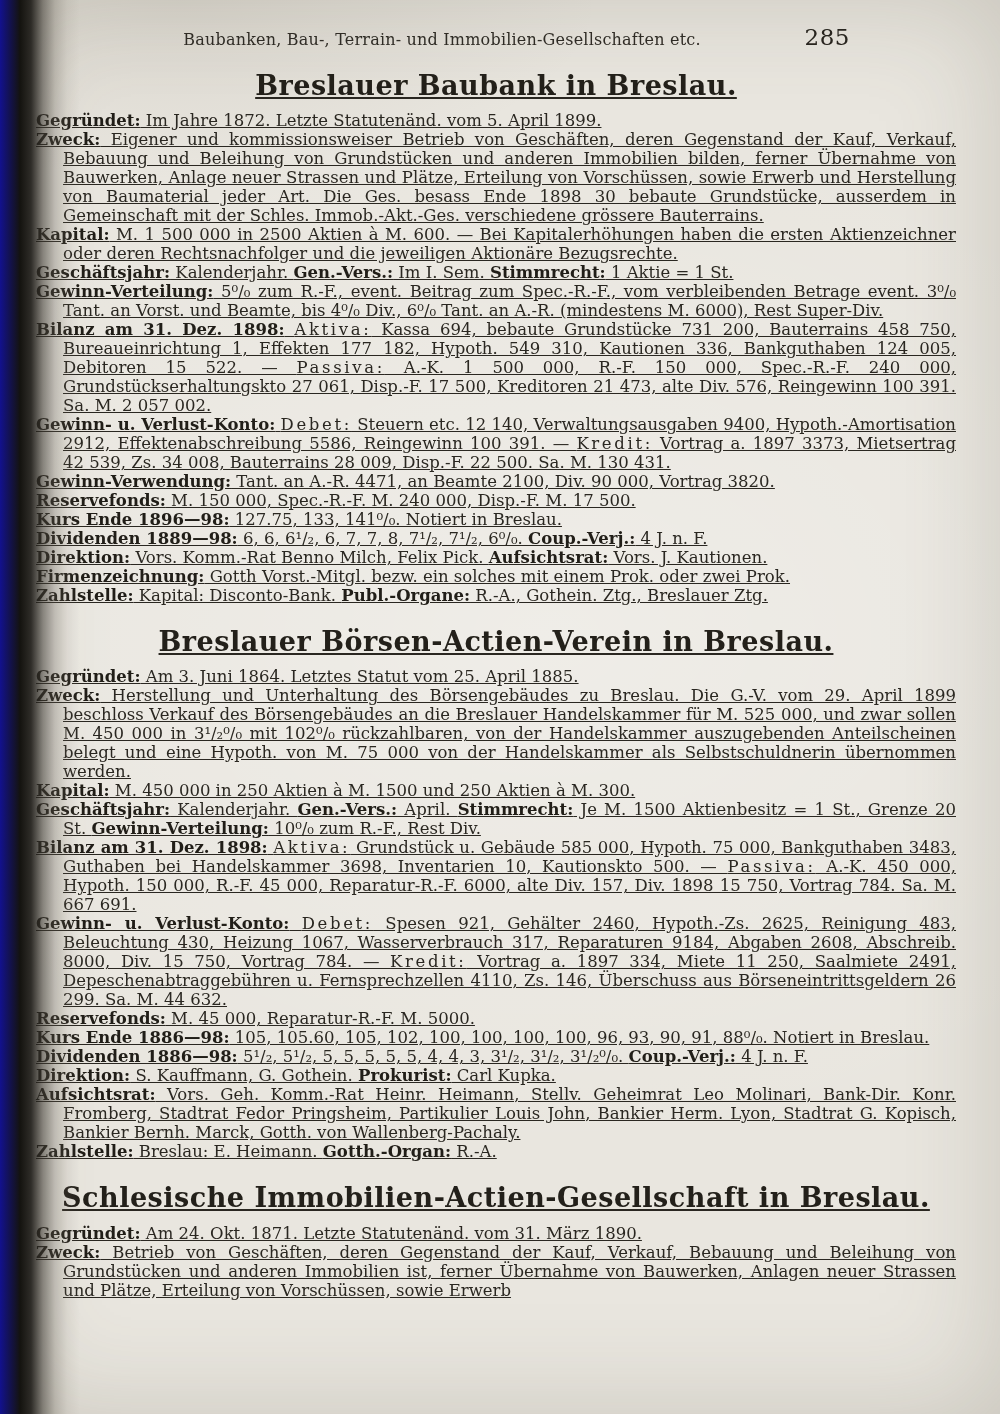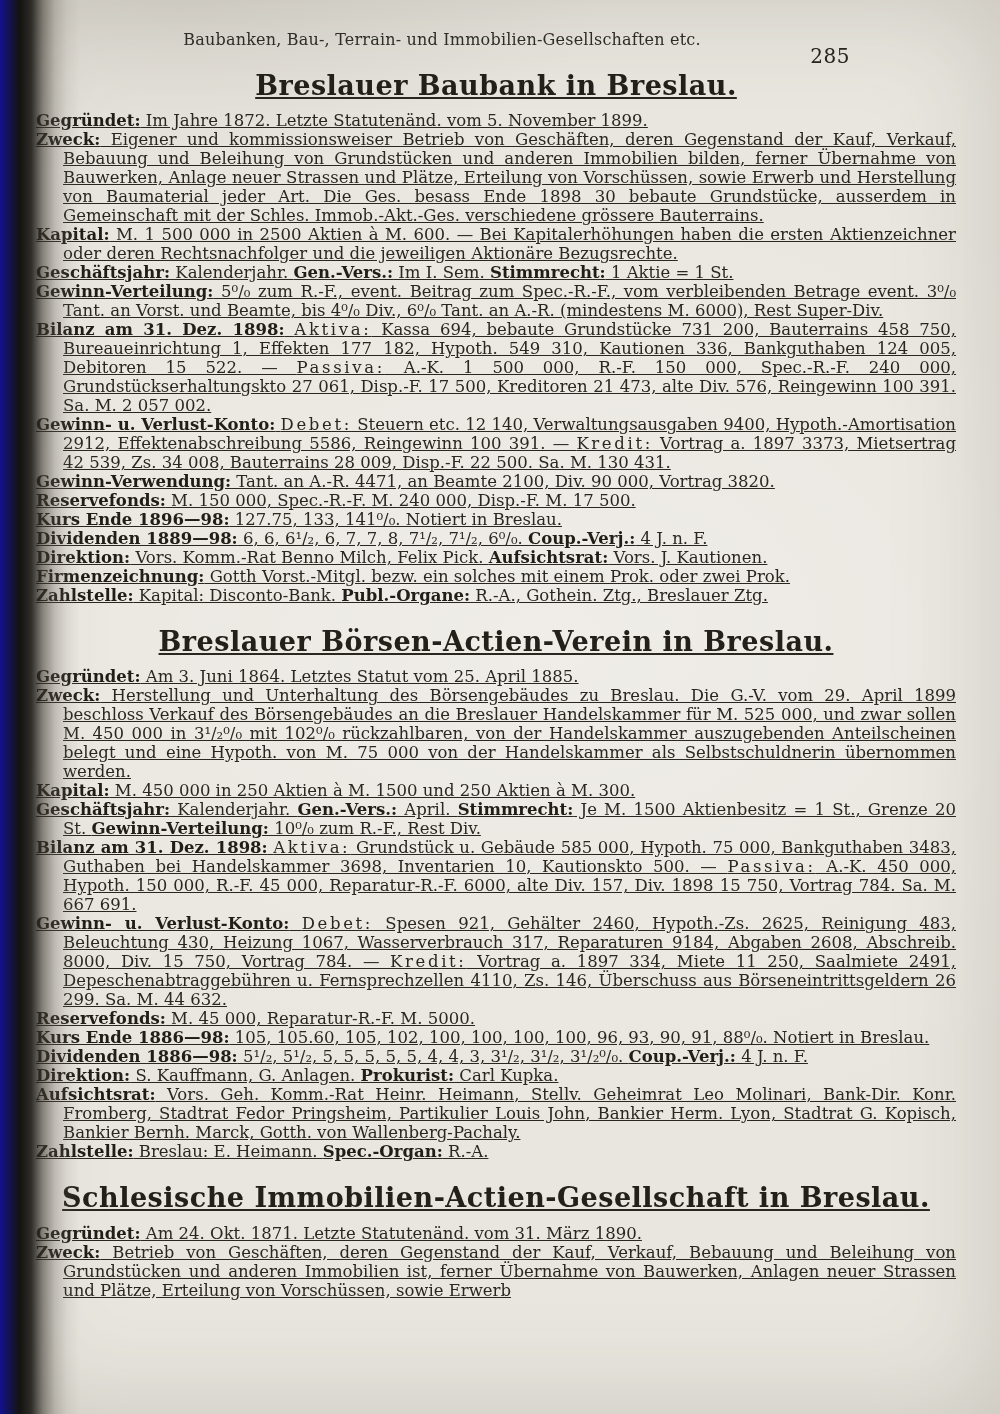--- a/index.html
+++ b/index.html
@@ -38,22 +38,22 @@
   }
   .running-head {
     position: relative;
     padding-top: 30px;
     text-align: center;
     font-size: 16px;
     color: #2e2b25;
   }
   .head-title { display: inline-block; transform: translateX(-58px); letter-spacing: .2px; }
   .page-number {
-    position: absolute; right: 150px; top: 44px;
-    font-size: 20px; letter-spacing: .5px; color: #26231d;
+    position: absolute; right: 150px; top: 24px;
+    font-size: 23px; letter-spacing: .5px; color: #26231d;
   }
   .content {
     padding: 0 44px 0 36px;
     font-size: 16.5px;
     line-height: 19px;
     text-align: justify;
   }
   .company-title {
     font-size: 27px;
     line-height: 1.12;
@@ -80,21 +80,21 @@
   <div class="scan-edge"></div>
 
   <header class="running-head">
     <span class="head-title">Baubanken, Bau-, Terrain- und Immobilien-Gesellschaften etc.</span>
     <span class="page-number">285</span>
   </header>
 
   <main class="content">
       <section class="company">
         <h2 class="company-title">Breslauer Baubank in Breslau.</h2>
-        <p class="entry"><span class="run-bold">Gegründet:</span><span class="run-plain"> Im Jahre 1872. Letzte Statutenänd. vom 5. November 1899.</span></p>
+        <p class="entry"><span class="run-bold">Gegründet:</span><span class="run-plain"> Im Jahre 1872. Letzte Statutenänd. vom 5. April 1899.</span></p>
         <p class="entry"><span class="run-bold">Zweck:</span><span class="run-plain"> Eigener und kommissionsweiser Betrieb von Geschäften, deren Gegenstand der Kauf, Verkauf, Bebauung und Beleihung von Grundstücken und anderen Immobilien bilden, ferner Übernahme von Bauwerken, Anlage neuer Strassen und Plätze, Erteilung von Vorschüssen, sowie Erwerb und Herstellung von Baumaterial jeder Art. Die Ges. besass Ende 1898 30 bebaute Grundstücke, ausserdem in Gemeinschaft mit der Schles. Immob.-Akt.-Ges. verschiedene grössere Bauterrains.</span></p>
         <p class="entry"><span class="run-bold">Kapital:</span><span class="run-plain"> M. 1 500 000 in 2500 Aktien à M. 600. — Bei Kapitalerhöhungen haben die ersten Aktienzeichner oder deren Rechtsnachfolger und die jeweiligen Aktionäre Bezugsrechte.</span></p>
         <p class="entry"><span class="run-bold">Geschäftsjahr:</span><span class="run-plain"> Kalenderjahr. </span><span class="run-bold">Gen.-Vers.:</span><span class="run-plain"> Im I. Sem. </span><span class="run-bold">Stimmrecht:</span><span class="run-plain"> 1 Aktie = 1 St.</span></p>
         <p class="entry"><span class="run-bold">Gewinn-Verteilung:</span><span class="run-plain"> 5⁰/₀ zum R.-F., event. Beitrag zum Spec.-R.-F., vom verbleibenden Betrage event. 3⁰/₀ Tant. an Vorst. und Beamte, bis 4⁰/₀ Div., 6⁰/₀ Tant. an A.-R. (mindestens M. 6000), Rest Super-Div.</span></p>
         <p class="entry"><span class="run-bold">Bilanz am 31. Dez. 1898:</span><span class="run-plain"> </span><span class="run-spaced">Aktiva:</span><span class="run-plain"> Kassa 694, bebaute Grundstücke 731 200, Bauterrains 458 750, Bureaueinrichtung 1, Effekten 177 182, Hypoth. 549 310, Kautionen 336, Bankguthaben 124 005, Debitoren 15 522. — </span><span class="run-spaced">Passiva:</span><span class="run-plain"> A.-K. 1 500 000, R.-F. 150 000, Spec.-R.-F. 240 000, Grundstückserhaltungskto 27 061, Disp.-F. 17 500, Kreditoren 21 473, alte Div. 576, Reingewinn 100 391. Sa. M. 2 057 002.</span></p>
         <p class="entry"><span class="run-bold">Gewinn- u. Verlust-Konto:</span><span class="run-plain"> </span><span class="run-spaced">Debet:</span><span class="run-plain"> Steuern etc. 12 140, Verwaltungsausgaben 9400, Hypoth.-Amortisation 2912, Effektenabschreibung 5586, Reingewinn 100 391. — </span><span class="run-spaced">Kredit:</span><span class="run-plain"> Vortrag a. 1897 3373, Mietsertrag 42 539, Zs. 34 008, Bauterrains 28 009, Disp.-F. 22 500. Sa. M. 130 431.</span></p>
         <p class="entry"><span class="run-bold">Gewinn-Verwendung:</span><span class="run-plain"> Tant. an A.-R. 4471, an Beamte 2100, Div. 90 000, Vortrag 3820.</span></p>
         <p class="entry"><span class="run-bold">Reservefonds:</span><span class="run-plain"> M. 150 000, Spec.-R.-F. M. 240 000, Disp.-F. M. 17 500.</span></p>
         <p class="entry"><span class="run-bold">Kurs Ende 1896—98:</span><span class="run-plain"> 127.75, 133, 141⁰/₀. Notiert in Breslau.</span></p>
         <p class="entry"><span class="run-bold">Dividenden 1889—98:</span><span class="run-plain"> 6, 6, 6¹/₂, 6, 7, 7, 8, 7¹/₂, 7¹/₂, 6⁰/₀. </span><span class="run-bold">Coup.-Verj.:</span><span class="run-plain"> 4 J. n. F.</span></p>
@@ -106,23 +106,23 @@
         <h2 class="company-title">Breslauer Börsen-Actien-Verein in Breslau.</h2>
         <p class="entry"><span class="run-bold">Gegründet:</span><span class="run-plain"> Am 3. Juni 1864. Letztes Statut vom 25. April 1885.</span></p>
         <p class="entry"><span class="run-bold">Zweck:</span><span class="run-plain"> Herstellung und Unterhaltung des Börsengebäudes zu Breslau. Die G.-V. vom 29. April 1899 beschloss Verkauf des Börsengebäudes an die Breslauer Handelskammer für M. 525 000, und zwar sollen M. 450 000 in 3¹/₂⁰/₀ mit 102⁰/₀ rückzahlbaren, von der Handelskammer auszugebenden Anteilscheinen belegt und eine Hypoth. von M. 75 000 von der Handelskammer als Selbstschuldnerin übernommen werden.</span></p>
         <p class="entry"><span class="run-bold">Kapital:</span><span class="run-plain"> M. 450 000 in 250 Aktien à M. 1500 und 250 Aktien à M. 300.</span></p>
         <p class="entry"><span class="run-bold">Geschäftsjahr:</span><span class="run-plain"> Kalenderjahr. </span><span class="run-bold">Gen.-Vers.:</span><span class="run-plain"> April. </span><span class="run-bold">Stimmrecht:</span><span class="run-plain"> Je M. 1500 Aktienbesitz = 1 St., Grenze 20 St. </span><span class="run-bold">Gewinn-Verteilung:</span><span class="run-plain"> 10⁰/₀ zum R.-F., Rest Div.</span></p>
         <p class="entry"><span class="run-bold">Bilanz am 31. Dez. 1898:</span><span class="run-plain"> </span><span class="run-spaced">Aktiva:</span><span class="run-plain"> Grundstück u. Gebäude 585 000, Hypoth. 75 000, Bankguthaben 3483, Guthaben bei Handelskammer 3698, Inventarien 10, Kautionskto 500. — </span><span class="run-spaced">Passiva:</span><span class="run-plain"> A.-K. 450 000, Hypoth. 150 000, R.-F. 45 000, Reparatur-R.-F. 6000, alte Div. 157, Div. 1898 15 750, Vortrag 784. Sa. M. 667 691.</span></p>
         <p class="entry"><span class="run-bold">Gewinn- u. Verlust-Konto:</span><span class="run-plain"> </span><span class="run-spaced">Debet:</span><span class="run-plain"> Spesen 921, Gehälter 2460, Hypoth.-Zs. 2625, Reinigung 483, Beleuchtung 430, Heizung 1067, Wasserverbrauch 317, Reparaturen 9184, Abgaben 2608, Abschreib. 8000, Div. 15 750, Vortrag 784. — </span><span class="run-spaced">Kredit:</span><span class="run-plain"> Vortrag a. 1897 334, Miete 11 250, Saalmiete 2491, Depeschenabtraggebühren u. Fernsprechzellen 4110, Zs. 146, Überschuss aus Börseneintrittsgeldern 26 299. Sa. M. 44 632.</span></p>
         <p class="entry"><span class="run-bold">Reservefonds:</span><span class="run-plain"> M. 45 000, Reparatur-R.-F. M. 5000.</span></p>
         <p class="entry"><span class="run-bold">Kurs Ende 1886—98:</span><span class="run-plain"> 105, 105.60, 105, 102, 100, 100, 100, 100, 96, 93, 90, 91, 88⁰/₀. Notiert in Breslau.</span></p>
         <p class="entry"><span class="run-bold">Dividenden 1886—98:</span><span class="run-plain"> 5¹/₂, 5¹/₂, 5, 5, 5, 5, 5, 4, 4, 3, 3¹/₂, 3¹/₂, 3¹/₂⁰/₀. </span><span class="run-bold">Coup.-Verj.:</span><span class="run-plain"> 4 J. n. F.</span></p>
-        <p class="entry"><span class="run-bold">Direktion:</span><span class="run-plain"> S. Kauffmann, G. Anlagen. </span><span class="run-bold">Prokurist:</span><span class="run-plain"> Carl Kupka.</span></p>
+        <p class="entry"><span class="run-bold">Direktion:</span><span class="run-plain"> S. Kauffmann, G. Gothein. </span><span class="run-bold">Prokurist:</span><span class="run-plain"> Carl Kupka.</span></p>
         <p class="entry"><span class="run-bold">Aufsichtsrat:</span><span class="run-plain"> Vors. Geh. Komm.-Rat Heinr. Heimann, Stellv. Geheimrat Leo Molinari, Bank-Dir. Konr. Fromberg, Stadtrat Fedor Pringsheim, Partikulier Louis John, Bankier Herm. Lyon, Stadtrat G. Kopisch, Bankier Bernh. Marck, Gotth. von Wallenberg-Pachaly.</span></p>
-        <p class="entry"><span class="run-bold">Zahlstelle:</span><span class="run-plain"> Breslau: E. Heimann. </span><span class="run-bold">Spec.-Organ:</span><span class="run-plain"> R.-A.</span></p>
+        <p class="entry"><span class="run-bold">Zahlstelle:</span><span class="run-plain"> Breslau: E. Heimann. </span><span class="run-bold">Gotth.-Organ:</span><span class="run-plain"> R.-A.</span></p>
       </section>
       <section class="company">
         <h2 class="company-title">Schlesische Immobilien-Actien-Gesellschaft in Breslau.</h2>
         <p class="entry"><span class="run-bold">Gegründet:</span><span class="run-plain"> Am 24. Okt. 1871. Letzte Statutenänd. vom 31. März 1890.</span></p>
         <p class="entry"><span class="run-bold">Zweck:</span><span class="run-plain"> Betrieb von Geschäften, deren Gegenstand der Kauf, Verkauf, Bebauung und Beleihung von Grundstücken und anderen Immobilien ist, ferner Übernahme von Bauwerken, Anlagen neuer Strassen und Plätze, Erteilung von Vorschüssen, sowie Erwerb</span></p>
       </section>
     </main>
 </div>
 
 </body></html>

